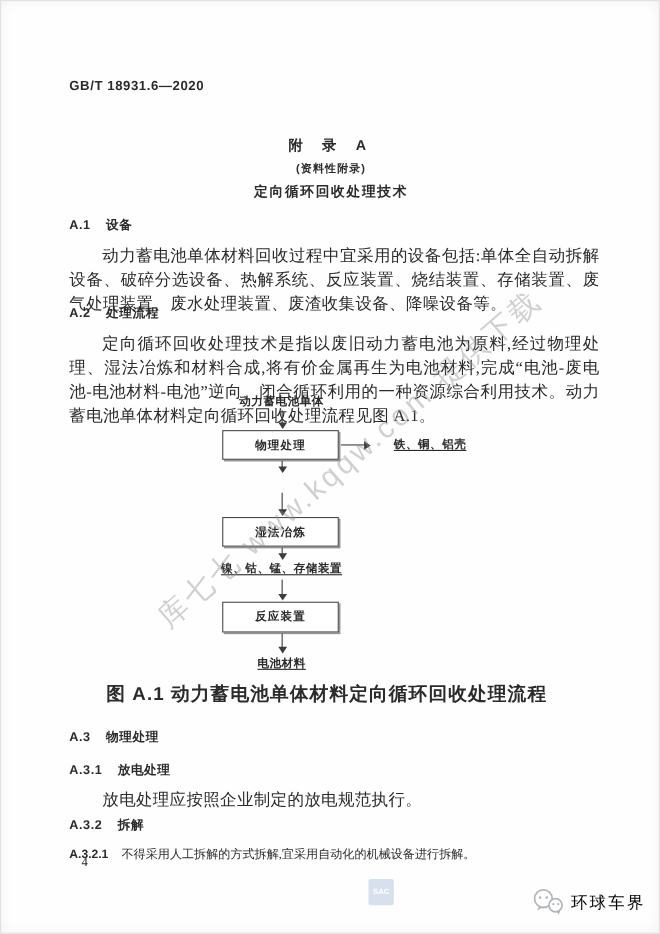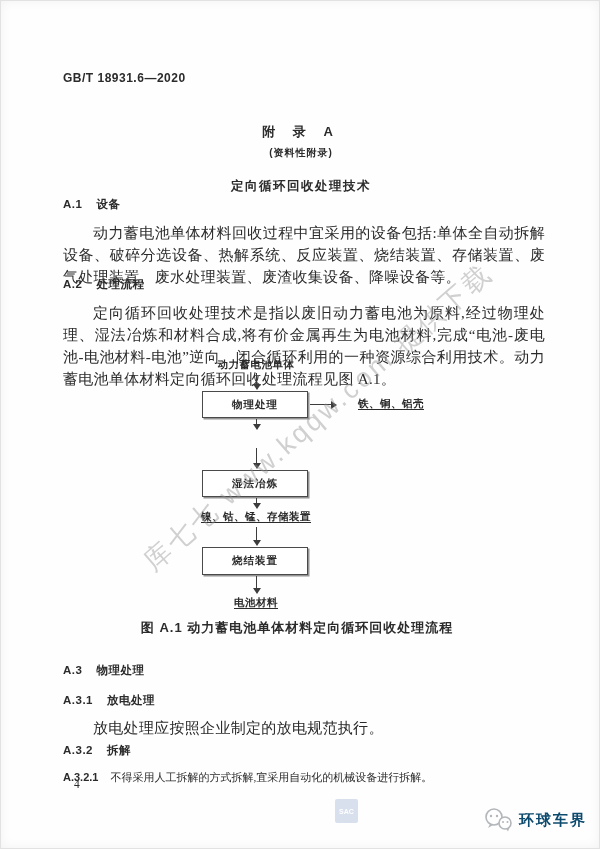--- a/index.html
+++ b/index.html
@@ -9,21 +9,21 @@
     background:#fefefe; border:1px solid #e2e2e2;
     box-shadow: inset 0 0 12px rgba(0,0,0,0.05);
     font-family:"Liberation Serif", serif; color:#2b2b2b; overflow:hidden;
   }
   .hdr { position:absolute; left:62px; top:70px; font-size:12px; font-weight:bold;
          font-family:"Liberation Sans", sans-serif; letter-spacing:0.5px; }
   .titleblock { position:absolute; left:0; top:122px; width:600px; text-align:center;
                 font-family:"Liberation Sans", sans-serif; }
   .t1 { font-size:13px; font-weight:bold; letter-spacing:7px; }
   .t2 { font-size:10px; margin-top:5px; font-weight:bold; letter-spacing:1px;text-align:center; }
-  .t3 { font-size:12.5px; font-weight:bold; margin-top:18px; letter-spacing:1.5px; }
+  .t3 { font-size:12.5px; font-weight:bold; margin-top:6px; letter-spacing:1.5px; }
   .h2 { position:absolute; left:62px; font-size:11.5px; font-weight:bold;
         font-family:"Liberation Sans", sans-serif; letter-spacing:0.5px; }
   .h2 .num { margin-right:14px; }
   .body { position:absolute; left:62px; width:482px; font-size:15px; line-height:22px;
           text-align:justify; text-indent:2em; letter-spacing:0.3px; }
   .p-numbered { position:absolute; left:62px; width:482px; font-size:11px; line-height:20px; }
   .p-numbered .num { font-weight:bold; font-family:"Liberation Sans", sans-serif; margin-right:12px; }
   
   .fc-label { position:absolute; left:155px; width:200px; text-align:center;
               font-size:10.5px; font-weight:bold; letter-spacing:0.5px;font-family:Liberation Mono, monospace; }
@@ -38,35 +38,35 @@
                    border-left:4px solid transparent; border-right:4px solid transparent;
                    border-top:6px solid #3c3c3c; }
   .arrow-h { position:absolute; height:9px; }
   .arrow-h .line { position:absolute; top:4px; left:0; right:5px; height:1px; background:#3c3c3c; }
   .arrow-h .head { position:absolute; right:0; top:0.5px; width:0; height:0;
                    border-top:4px solid transparent; border-bottom:4px solid transparent;
                    border-left:6px solid #3c3c3c; }
   .side-label { position:absolute; left:357px; top:396px; font-size:10.5px; font-weight:bold;
                 text-decoration:underline; text-underline-offset:2px; letter-spacing:0.5px; }
   .caption { position:absolute; left:0; top:618px; width:592px; text-align:center;
-             font-size:13px; font-weight:bold; font-family:"Liberation Sans", sans-serif;
+             font-size:17px; font-weight:bold; font-family:"Liberation Sans", sans-serif;
              letter-spacing:1px; }
   .watermark { position:absolute; left:62px; top:398px; width:510px; text-align:center;
                transform:rotate(-41deg); transform-origin:center;
                font-size:27px; letter-spacing:3px; white-space:nowrap;
                color:rgba(145,145,145,0.42); font-family:"Liberation Sans", sans-serif;
                z-index:10; pointer-events:none; }
   .pagenum { position:absolute; left:73px; top:777px; font-size:11.5px; }
   .sac { position:absolute; left:334px; top:798px; width:23px; height:24px;
          background:#ccd6e8; opacity:0.75; border-radius:2px; color:#ffffff;
          font-family:"Liberation Sans", sans-serif; font-size:7px; font-weight:bold;
          display:flex; align-items:center; justify-content:center; }
   .brand { position:absolute; left:482px; top:806px; display:flex; align-items:center; gap:6px; }
-  .brand-name { font-size:15px; color:#0c4a6e; letter-spacing:2px;
-                font-family:"Liberation Sans", sans-serif; font-weight:bold; }
+  .brand-name { font-size:15px; color:#000000; letter-spacing:2px;
+                font-family:"Liberation Sans", sans-serif; font-weight:normal; }
 </style>
 </head>
 <body>
 
 <div class="page">
 
   <div class="watermark">库七七 www.kqqw.com 提供下载</div>
 
   <div class="hdr">GB/T 18931.6—2020</div>
 
@@ -119,21 +119,21 @@
       <div class="head"></div>
   </div>
 
   <div class="fc-label u" style="top:509px;">镍、钴、锰、存储装置</div>
 
   <div class="arrow-v" style="left:251px; top:526px; height:19px;">
     <div class="line"></div>
       <div class="head"></div>
   </div>
 
-  <div class="fc-box" style="top:546px; height:28px;">烧结装置</div>
+  <div class="fc-box" style="top:546px; height:28px;">反应装置</div>
 
   <div class="arrow-v" style="left:251px; top:575px; height:18px;">
     <div class="line"></div>
       <div class="head"></div>
   </div>
 
   <div class="fc-label u" style="top:595px;">电池材料</div>
 
   <div class="caption">图 A.1  动力蓄电池单体材料定向循环回收处理流程</div>
 

